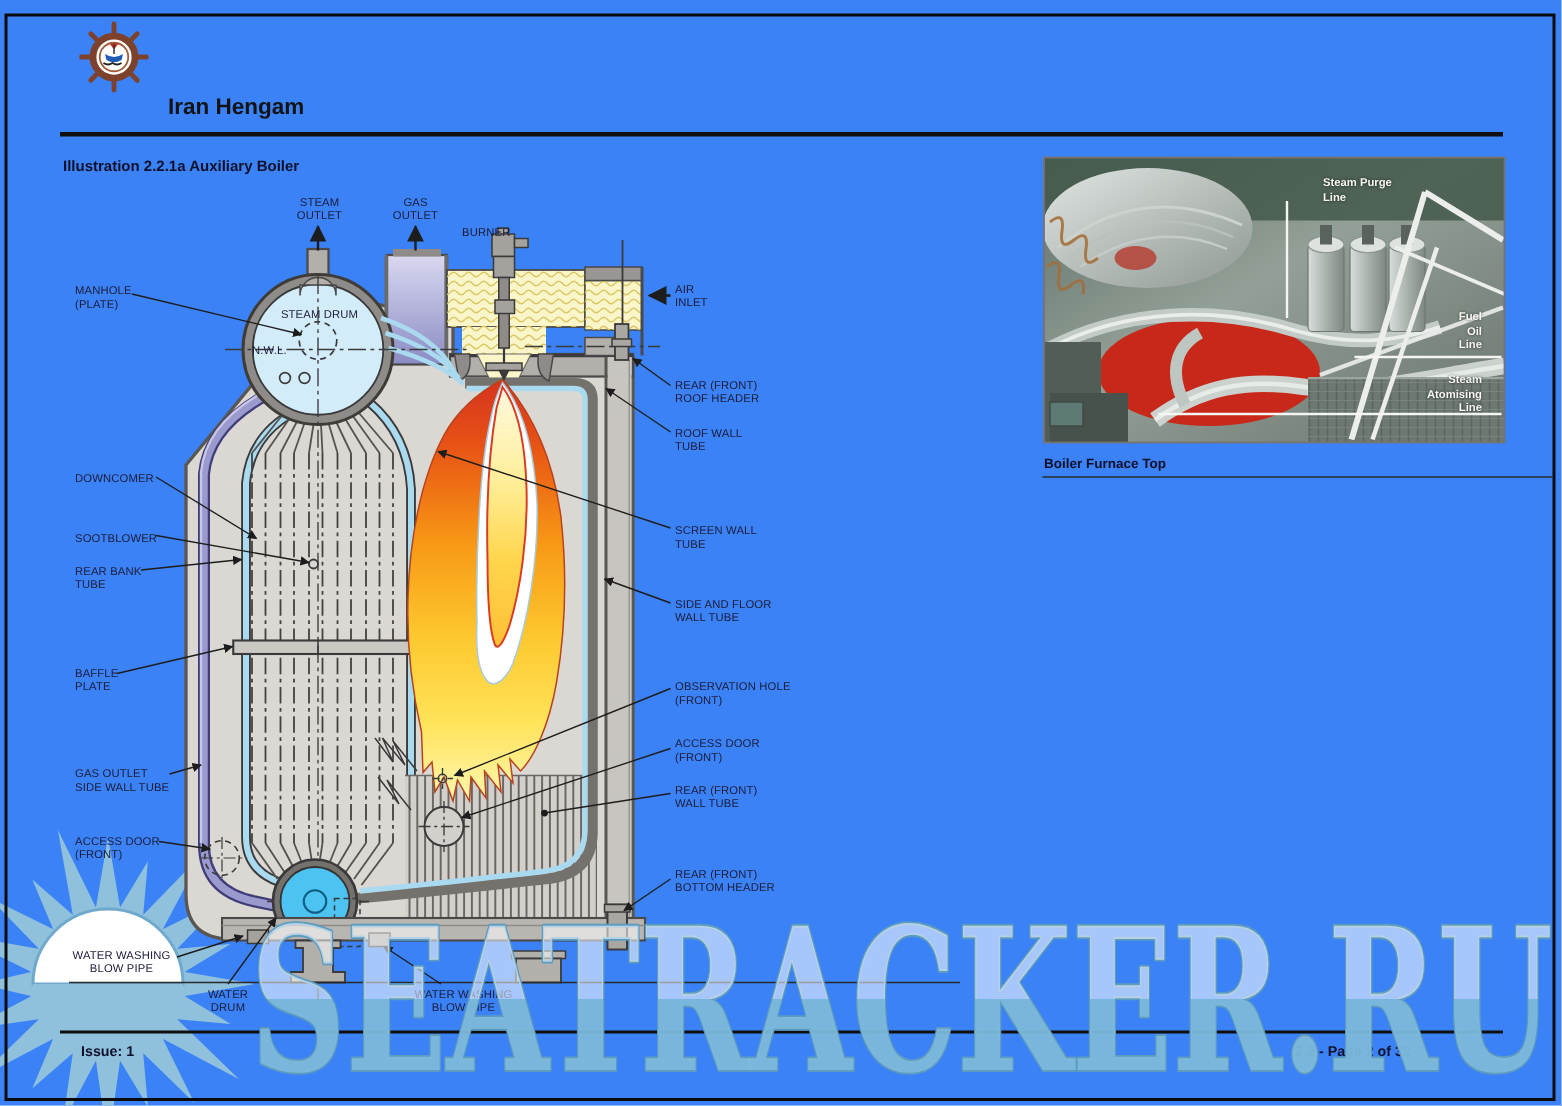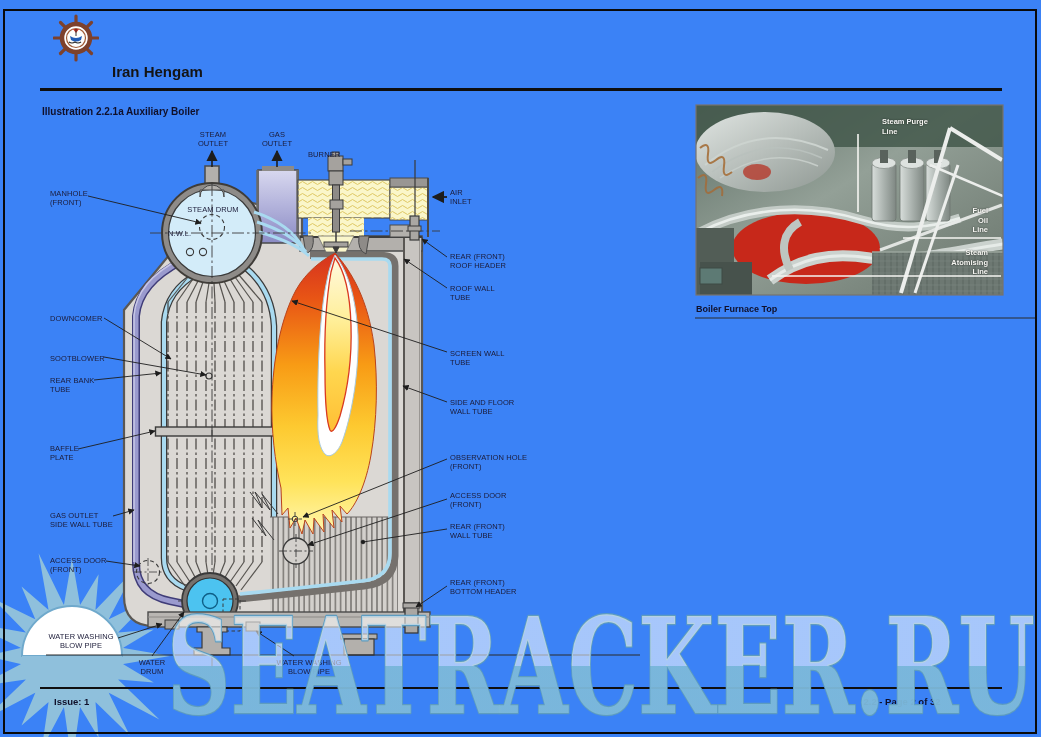--- a/index.html
+++ b/index.html
@@ -387,21 +387,21 @@
   <div id="illus-title">Illustration 2.2.1a Auxiliary Boiler</div>
 
   <div class="lbl" style="left:185px;top:130px;width:56px;text-align:center;">STEAM
 OUTLET</div>
   <div class="lbl" style="left:249px;top:130px;width:56px;text-align:center;">GAS
 OUTLET</div>
   <div class="lbl" style="left:308px;top:150px;width:56px;text-align:left;">BURNER</div>
   <div class="lbl" style="left:450px;top:188px;width:50px;">AIR
 INLET</div>
   <div class="lbl" style="left:50px;top:189px;">MANHOLE
-(FRONT)</div>
+(PLATE)</div>
   <div class="lbl" style="left:184px;top:205px;width:58px;text-align:center;">STEAM DRUM</div>
   <div class="lbl" style="left:168px;top:229px;width:30px;">N.W.L.</div>
   <div class="lbl" style="left:50px;top:314px;">DOWNCOMER</div>
   <div class="lbl" style="left:50px;top:354px;">SOOTBLOWER</div>
   <div class="lbl" style="left:50px;top:376px;">REAR BANK
 TUBE</div>
   <div class="lbl" style="left:50px;top:444px;">BAFFLE
 PLATE</div>
   <div class="lbl" style="left:50px;top:511px;">GAS OUTLET
 SIDE WALL TUBE</div>

